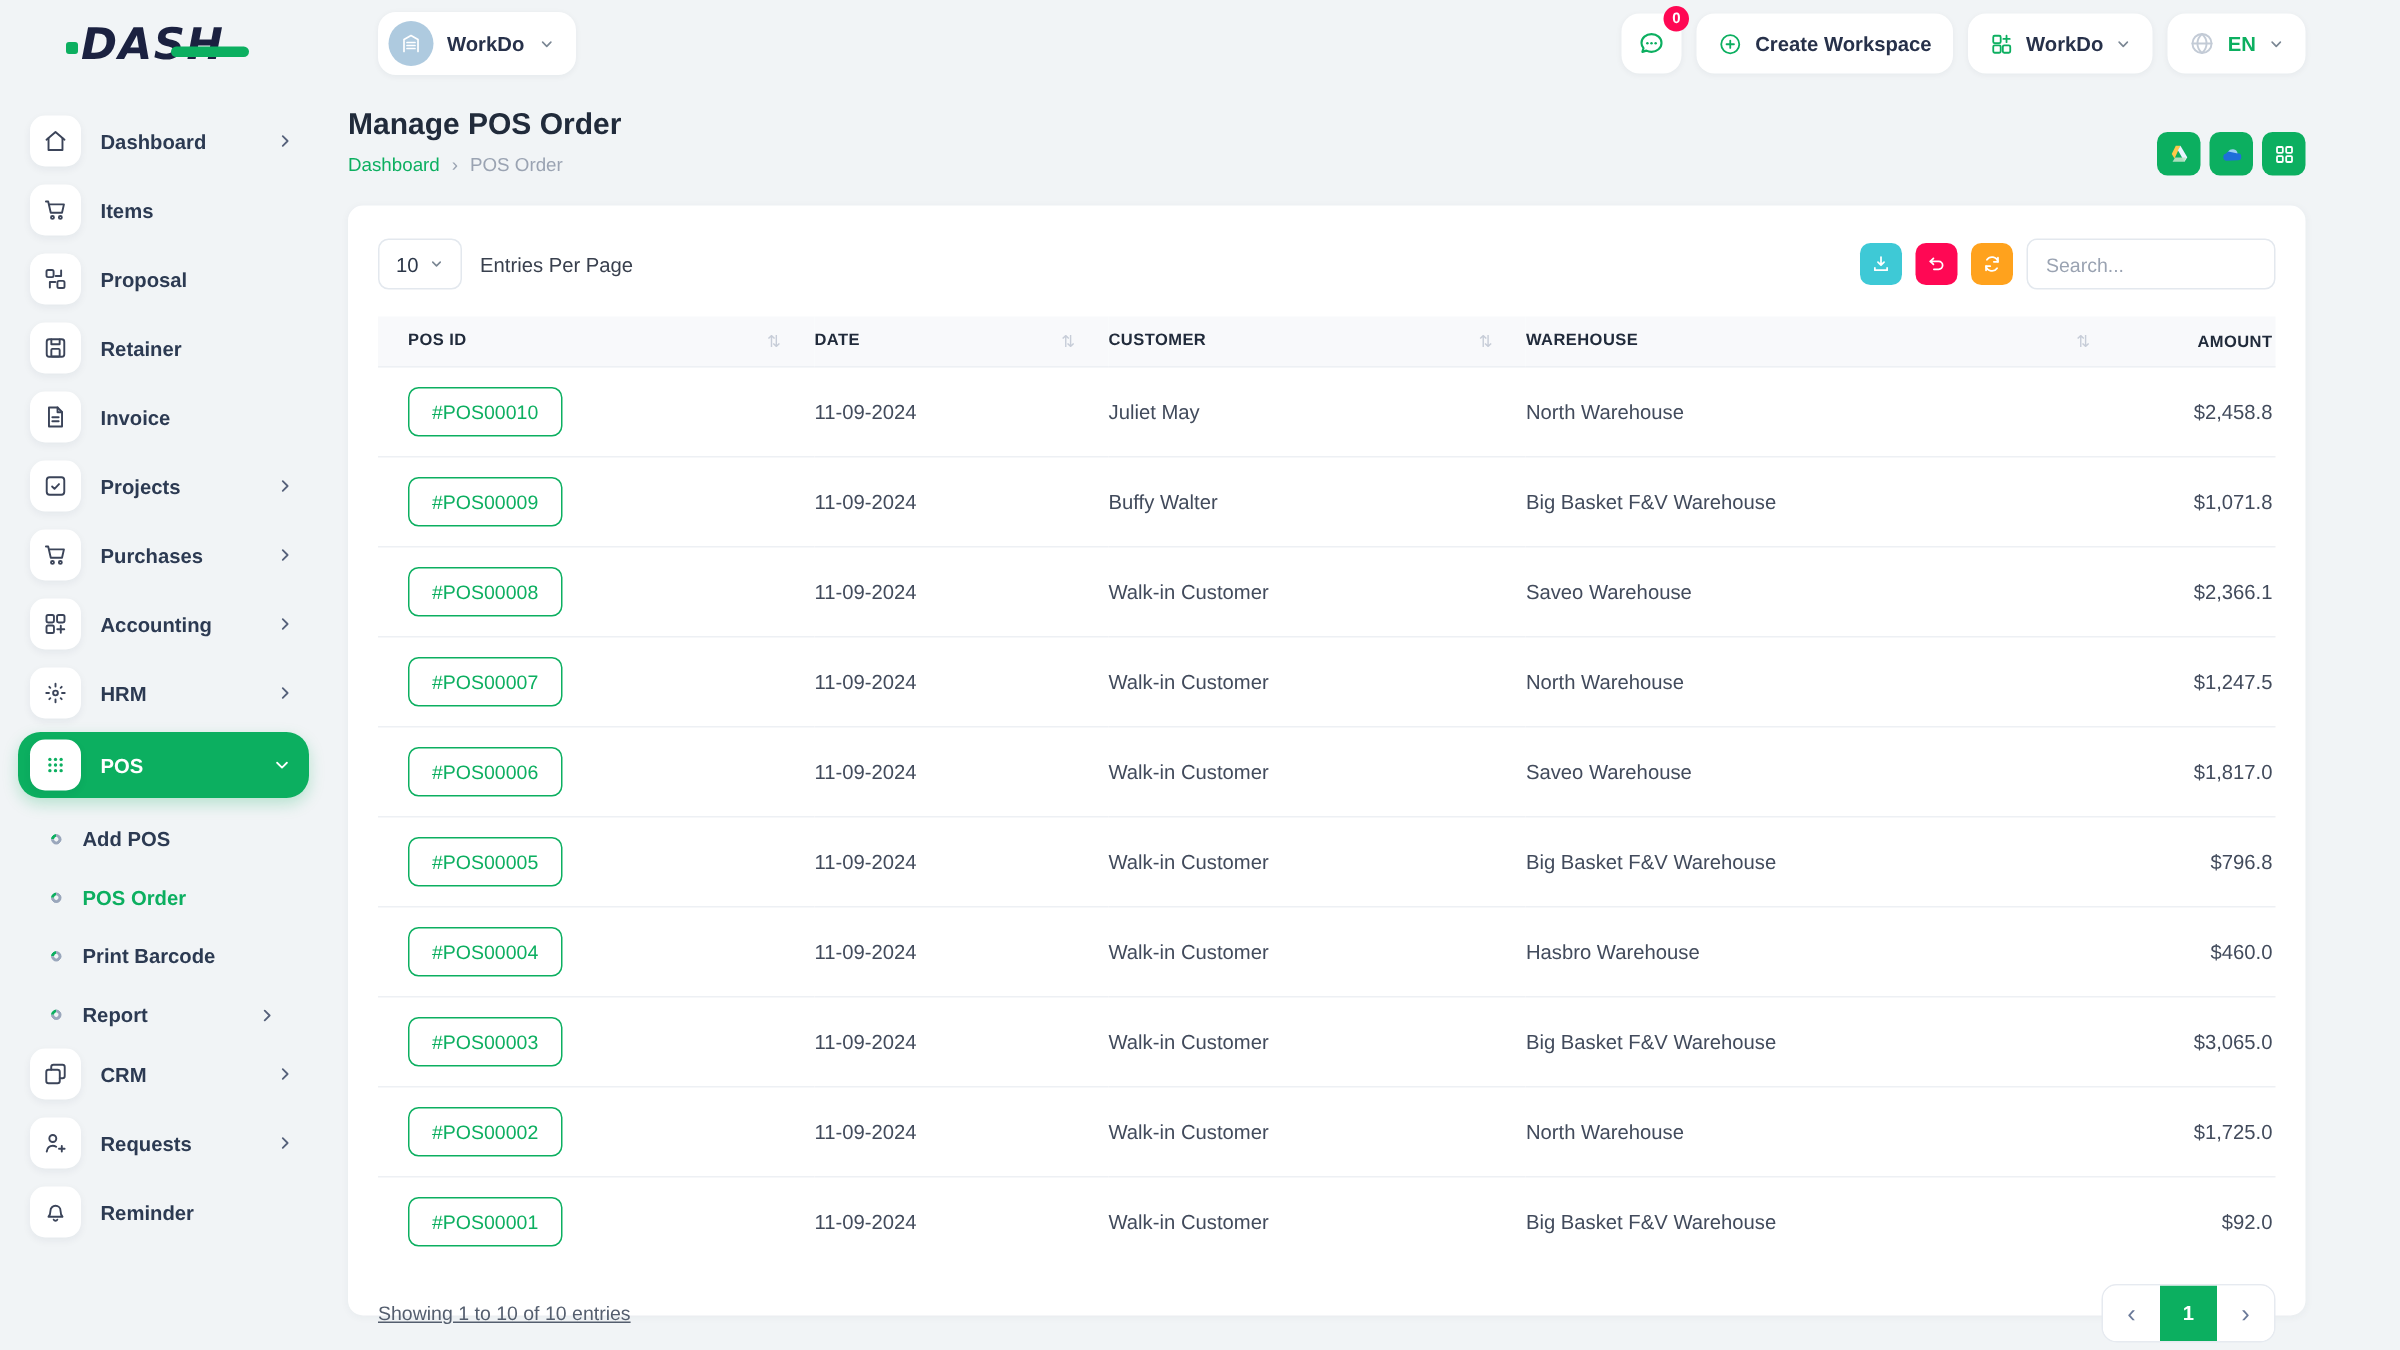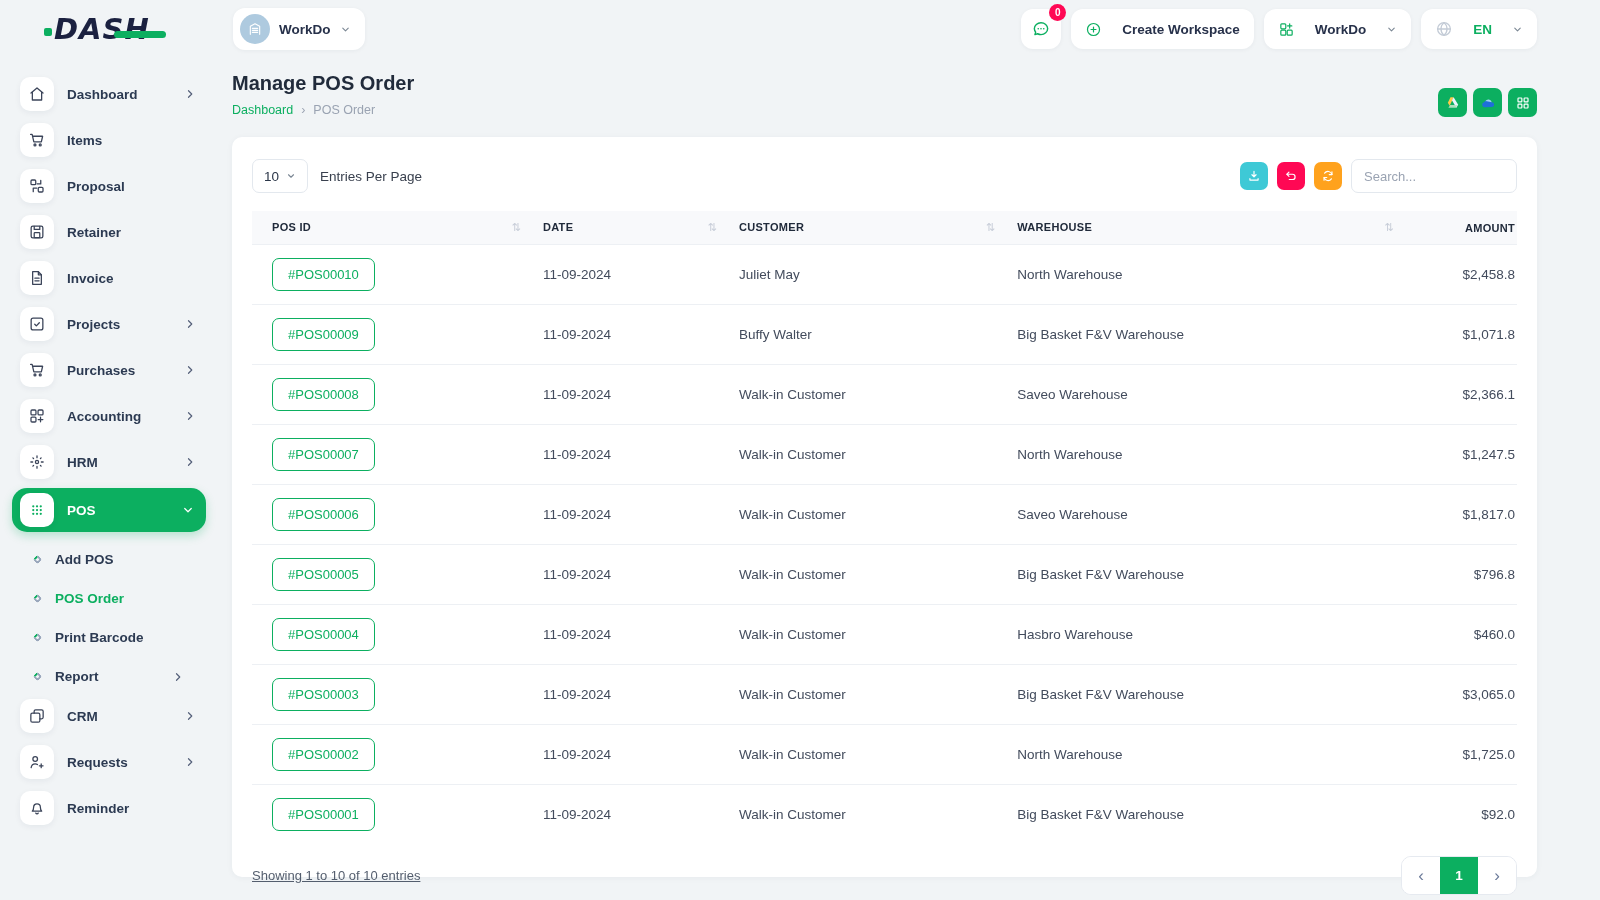--- a/index.html
+++ b/index.html
@@ -7,33 +7,33 @@
     --dark:#212B3B; --body:#424B5C; --muted:#8A92A6; --line:#EDF0F4; --bg:#F1F4F6;
   }
   *{box-sizing:border-box; margin:0; padding:0;}
   html,body{width:1600px;height:900px;overflow:hidden;}
   body{background:var(--bg); font-family:"Liberation Sans","DejaVu Sans",sans-serif; color:var(--body);}
   svg{display:block;}
   .stroke-ic{fill:none;stroke:currentColor;stroke-width:1.7;stroke-linecap:round;stroke-linejoin:round;}
 
   
   .topbar{height:58px; display:flex; align-items:center; padding-right:63px;}
-  .logo-wrap{width:233px; padding-left:54px; flex:0 0 auto;}
+  .logo-wrap{width:252px; padding-left:54px; flex:0 0 auto;}
   .logo{position:relative; display:inline-block; cursor:pointer;}
   .logo-text{font-size:29px; font-weight:800; letter-spacing:1px; color:#1B2140; font-family:"DejaVu Sans",sans-serif; font-style:italic;}
   .logo-bar{position:absolute; right:-16px; top:55%; width:52px; height:7px; border-radius:4px; background:var(--primary);}
   .logo-dot{position:absolute; left:-10px; top:46%; width:8px; height:8px; border-radius:2px; background:var(--primary);}
   .ws-chip{display:flex; align-items:center; gap:9px; background:#fff; border-radius:12px; height:42px; padding:0 14px 0 7px; box-shadow:0 1px 4px rgba(25,39,62,.05); cursor:pointer;}
   .ws-avatar{width:30px;height:30px;border-radius:50%;background:#AECADF;display:flex;align-items:center;justify-content:center;color:#fff;}
   .ws-label{font-size:13.5px;font-weight:700;color:#27314A;}
   .chev{color:#7B8794;}
   .top-right{margin-left:auto; display:flex; align-items:center; gap:10px;}
   .icon-btn{position:relative; width:40px;height:40px;border-radius:12px;background:#fff;border:none;display:flex;align-items:center;justify-content:center;color:var(--primary);cursor:pointer;box-shadow:0 1px 4px rgba(25,39,62,.05);}
   .badge{position:absolute; top:-5px; right:-5px; min-width:17px; height:17px; border-radius:50%; background:var(--danger); color:#fff; font-size:10px; font-weight:700; display:flex;align-items:center;justify-content:center;}
-  .pill{display:flex;align-items:center;gap:20px;height:40px;border-radius:12px;background:#fff;border:none;padding:0 14px;font-size:13.5px;font-weight:700;color:#27314A;cursor:pointer;box-shadow:0 1px 4px rgba(25,39,62,.05);font-family:inherit;}
+  .pill{display:flex;align-items:center;gap:8px;height:40px;border-radius:12px;background:#fff;border:none;padding:0 14px;font-size:13.5px;font-weight:700;color:#27314A;cursor:pointer;box-shadow:0 1px 4px rgba(25,39,62,.05);font-family:inherit;}
   .pill .g{color:var(--primary);}
   .lang-label{color:var(--primary);font-weight:700;}
   .globe{color:#C3CBD6;}
 
   
   .sidebar{position:absolute; top:58px; left:0; width:214px; bottom:0; padding:16px 6px 0 12px;}
   .side-item{display:flex;align-items:center;gap:13px;height:40px;margin-bottom:6px;padding:0 12px 0 8px;cursor:pointer;border-radius:12px;}
   .side-ico{width:34px;height:34px;border-radius:10px;background:#fff;box-shadow:0 2px 6px rgba(20,30,60,.06);display:flex;align-items:center;justify-content:center;color:#3B4459;flex:0 0 auto;}
   .side-label{font-size:13.5px;font-weight:600;color:#2C3A52;white-space:nowrap;}
   .side-chev{margin-left:auto;color:#55607A;display:flex;}

